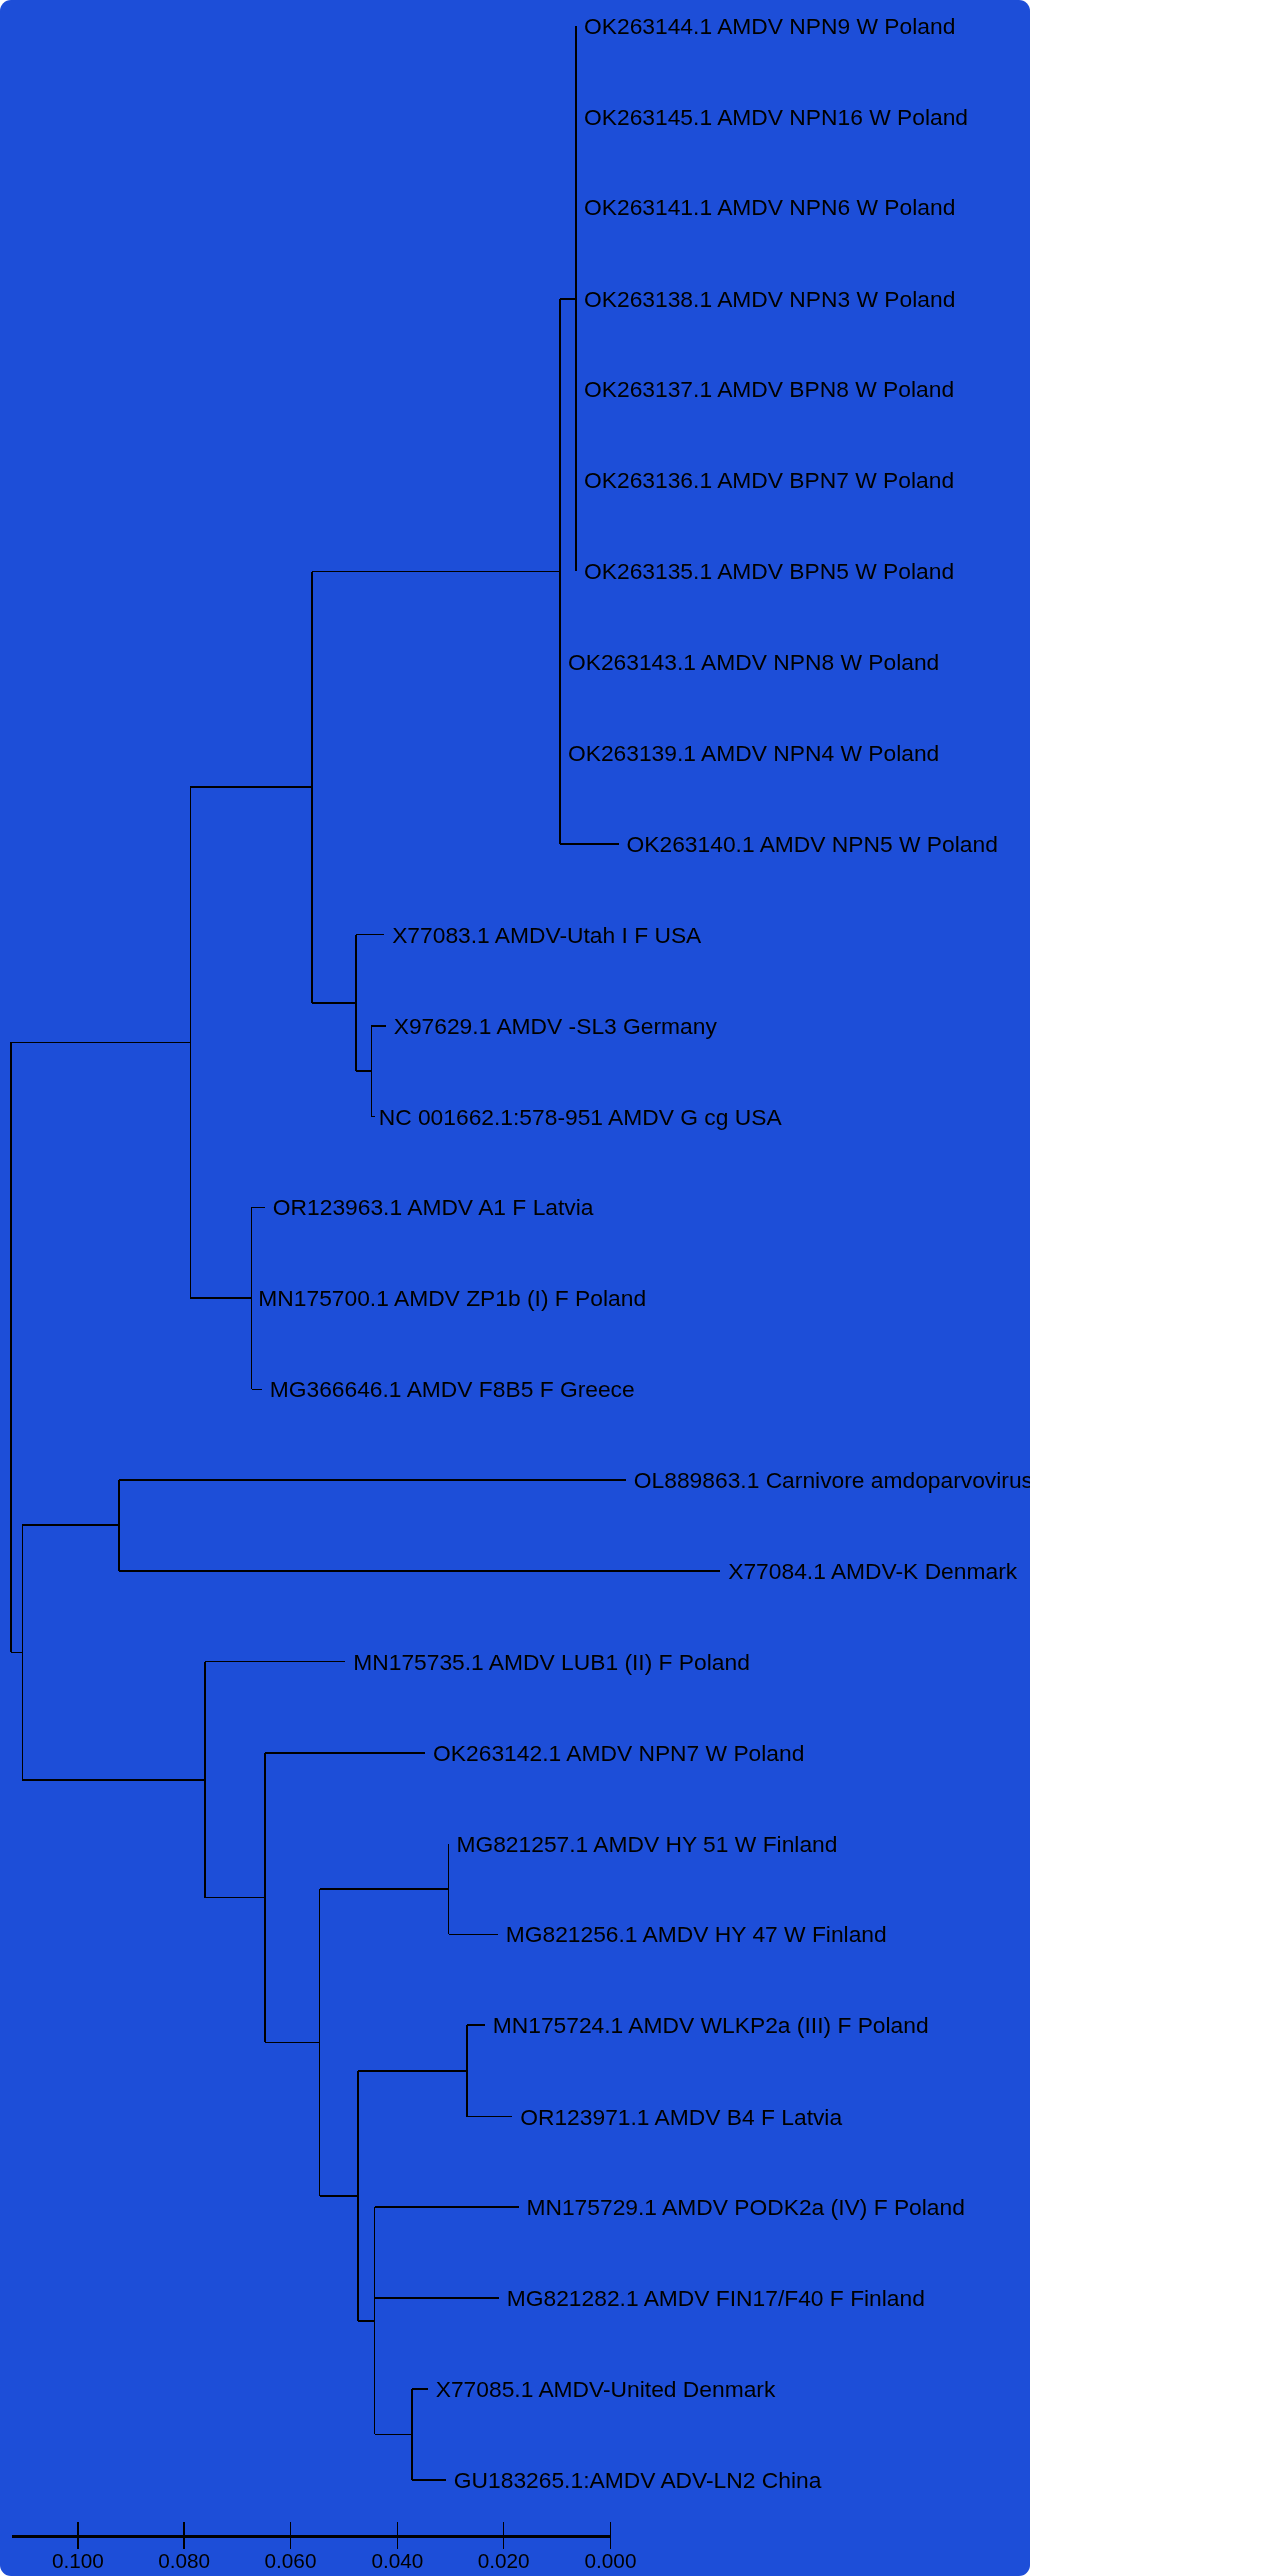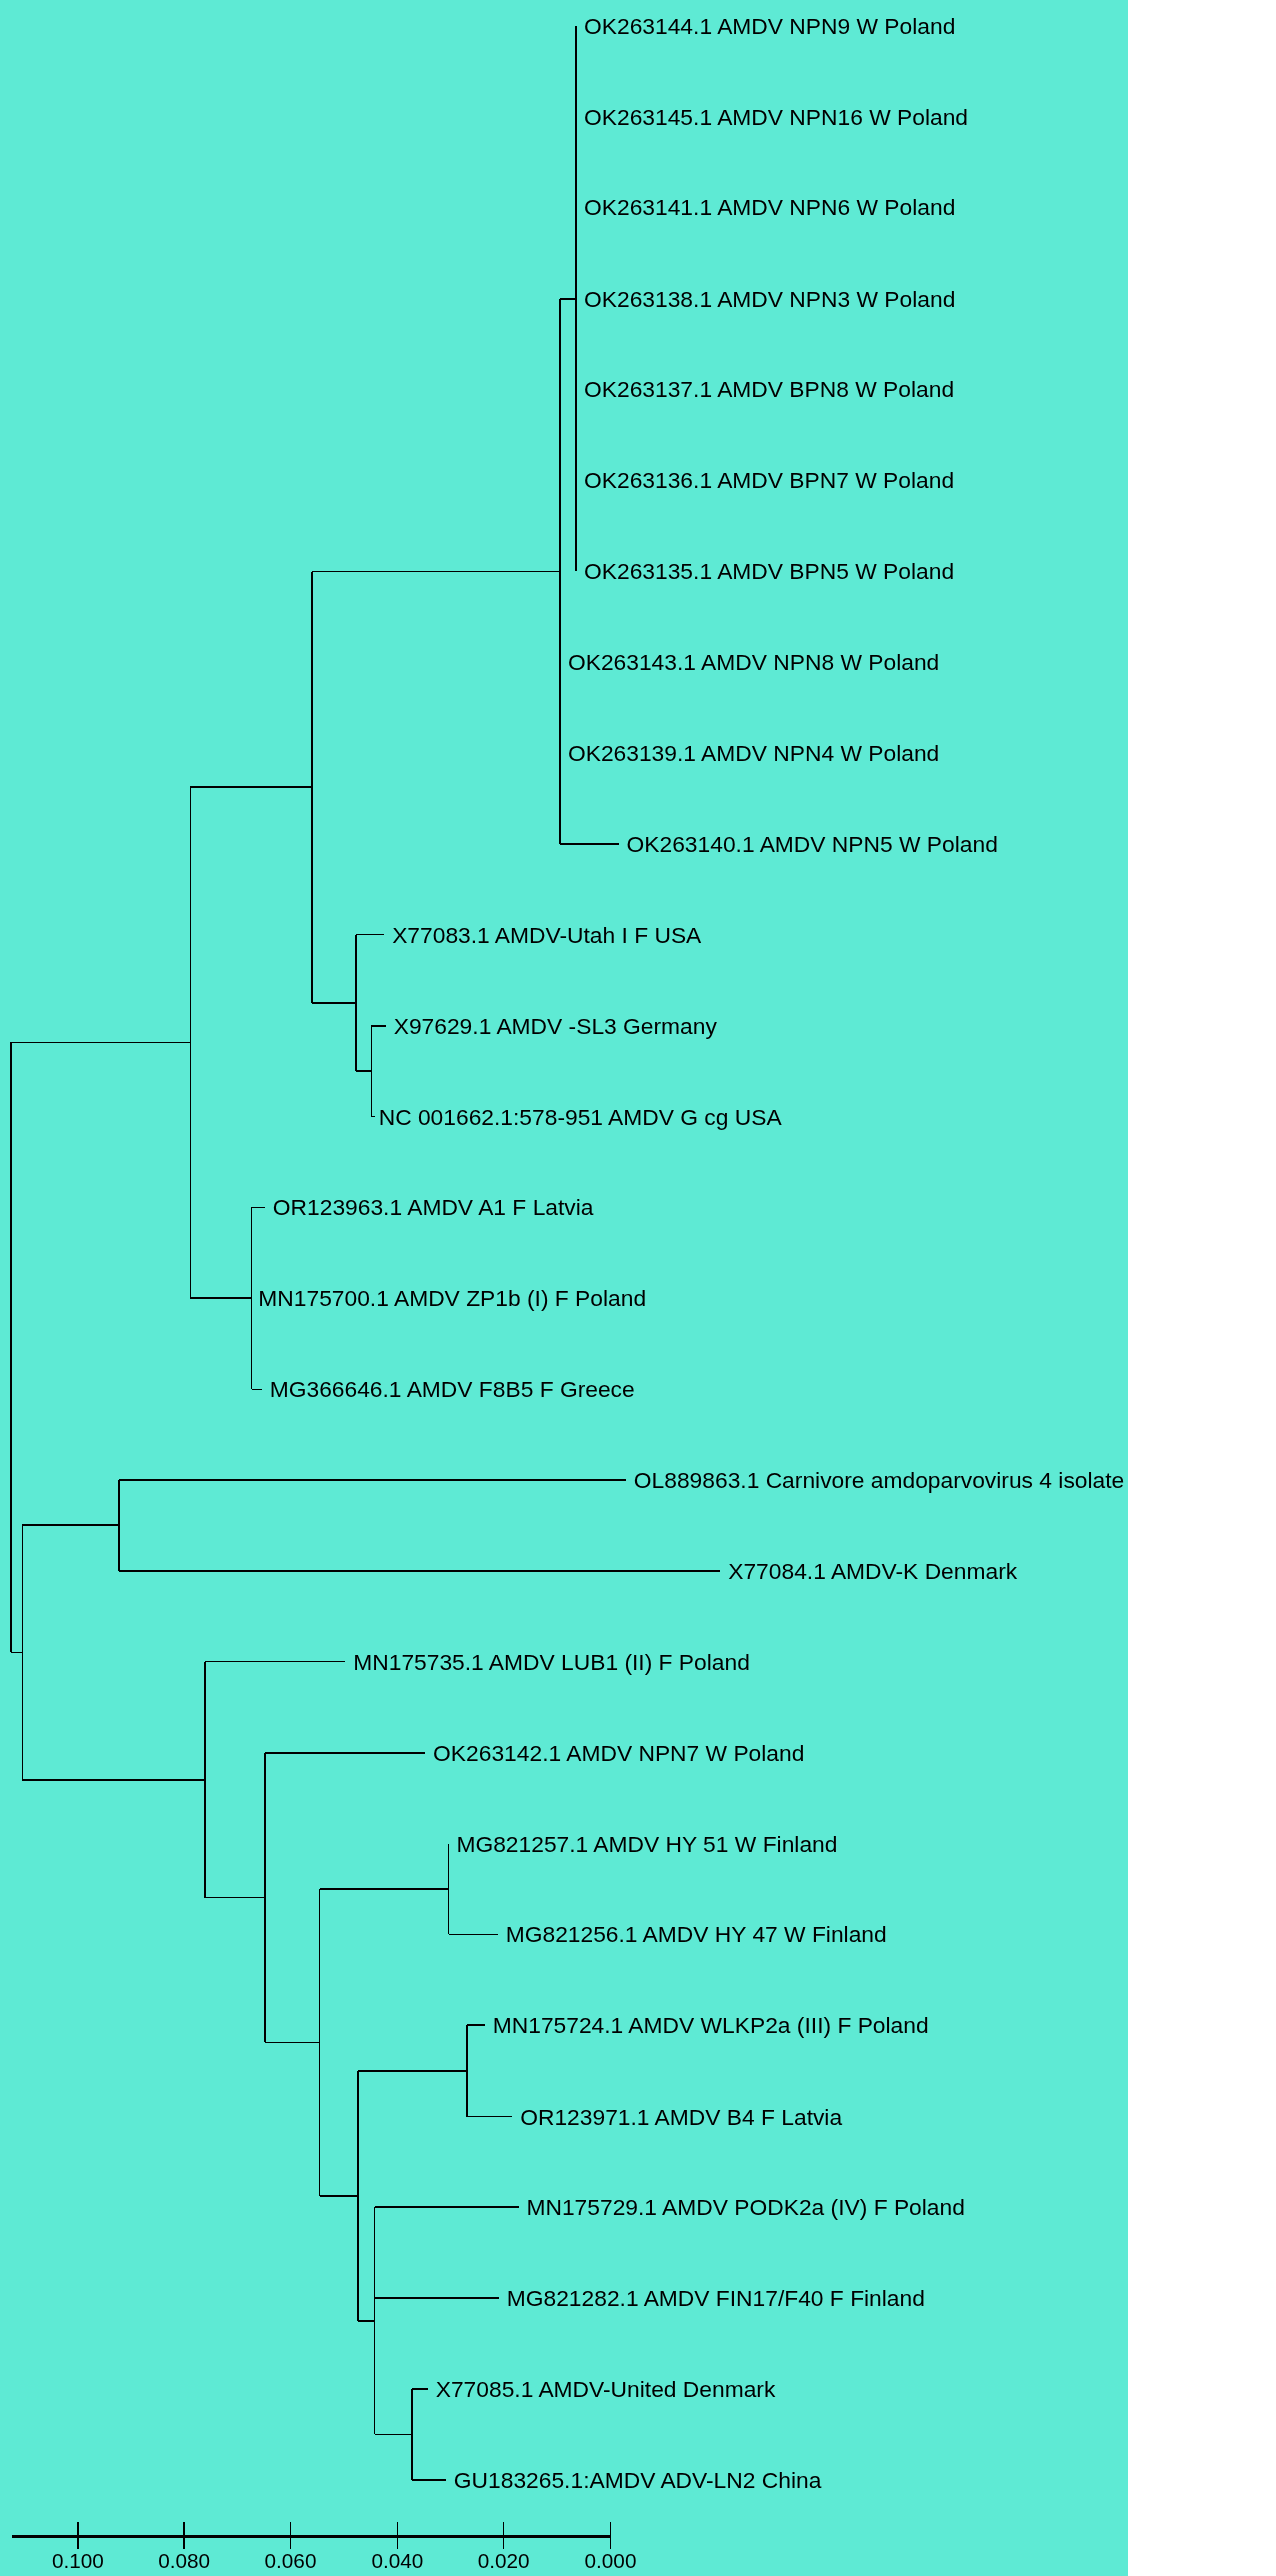--- a/index.html
+++ b/index.html
@@ -1,16 +1,16 @@
 <!DOCTYPE html>
 <html style="font-size:8.3px"><head>
 <meta charset="utf-8">
 <style>
   html,body{margin:0;padding:0;background:#ffffff;}
-  .canvas-wrap{position:relative;width:1128px;height:2576px;background:#5eead4;overflow:hidden;}
+  .canvas-wrap{position:relative;width:1030px;height:2576px;background:#1d4ed8;overflow:hidden;border-radius:11px;}
   svg text{font-family:"Liberation Sans","DejaVu Sans",sans-serif;}
 </style>
 </head>
 <body>
 
 <div class="canvas-wrap">
   <svg id="tree-svg" xmlns="http://www.w3.org/2000/svg" width="1277" height="2576" viewBox="0 0 2462 4967">
     <g id="tree-lines">
         <line x1="1111" y1="50" x2="1111" y2="1101" stroke="#000000" stroke-width="3" shape-rendering="crispEdges"></line>
         <line x1="1080" y1="576" x2="1111" y2="576" stroke="#000000" stroke-width="3" shape-rendering="crispEdges"></line>

